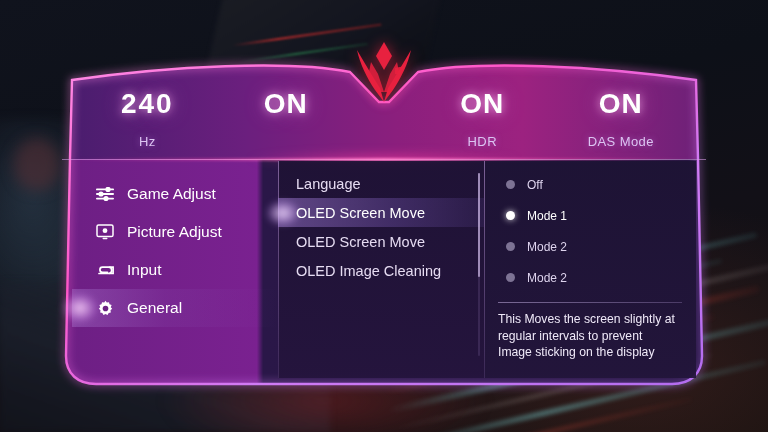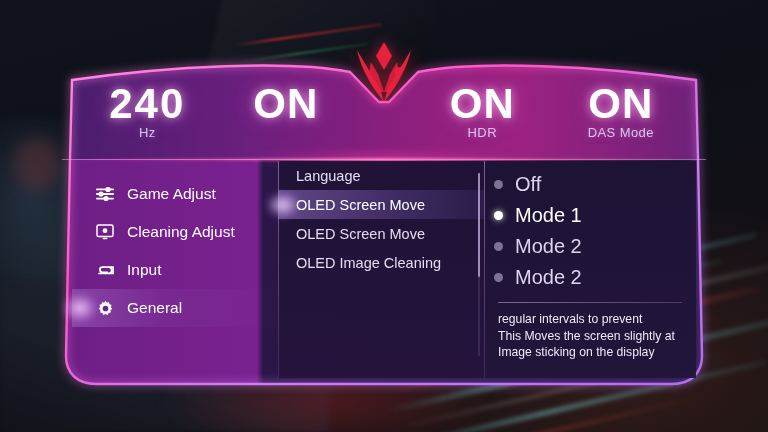--- a/index.html
+++ b/index.html
@@ -110,30 +110,30 @@
     height:78px;
     display:flex;
     align-items:flex-start;
   }
   .stat{
     flex:1;
     text-align:center;
     padding-top:6px;
   }
   .stat-value{
-    font-size:42px;
+    font-size:28px;
     line-height:36px;
     font-weight:700;
     color:#ffffff;
     letter-spacing:1px;
     text-shadow:0 0 10px rgba(255,190,245,.75), 0 0 22px rgba(230,110,215,.45);
   }
   .stat-value.num{ letter-spacing:2px; }
   .stat-label{
-    margin-top:3px;
+    margin-top:12px;
     font-size:13px;
     color:#dcc4f2;
     letter-spacing:.4px;
     text-shadow:0 0 6px rgba(200,140,240,.5);
   }
   .notch-gap{ width:58px; flex:0 0 58px; }
 
   
   .header-glow{
     position:absolute;
@@ -167,21 +167,21 @@
     left:22px; right:22px; top:99px; bottom:14px;
     display:flex;
   }
   .col-side{
     width:206px;
     padding-top:14px;
     position:relative;
   }
   .col-mid{
     width:206px;
-    padding-top:0;
+    padding-top:8px;
     position:relative;
     background:linear-gradient(180deg, rgba(30,18,52,.92) 0%, rgba(36,20,60,.92) 100%);
   }
   .col-right{
     flex:1;
     padding-top:8px;
     position:relative;
     background:linear-gradient(180deg, rgba(29,19,52,.94) 0%, rgba(34,21,58,.94) 100%);
   }
   .vdiv{
@@ -247,23 +247,23 @@
     border-radius:50%;
     background:radial-gradient(ellipse at 50% 50%, rgba(240,215,255,.9), rgba(200,150,240,.30) 55%, rgba(180,120,225,0) 75%);
     filter:blur(3px);
   }
   .mid-row .lbl{ position:relative; z-index:2; }
 
   
   .opt-row{
     height:31px;
     display:flex; align-items:center;
-    padding-left:10px;
+    padding-left:22px;
     color:#ded4ee;
-    font-size:20px;
+    font-size:12px;
   }
   .opt-row.active{ color:#ffffff; }
   .radio{
     width:9px; height:9px; border-radius:50%;
     background:#7d7394;
     margin-right:12px;
     flex:0 0 9px;
   }
   .opt-row.active .radio{
     background:#ffffff;
@@ -445,21 +445,21 @@
           </div>
 
           <div class="side-row">
             <span class="ico">
               <svg width="18" height="16" viewBox="0 0 18 16" fill="none">
                 <rect x="1" y="1" width="16" height="11.5" rx="1.6" stroke="#ffffff" stroke-width="1.5"></rect>
                 <circle cx="9" cy="6.7" r="2.4" fill="#ffffff"></circle>
                 <rect x="6.5" y="13.8" width="5" height="1.5" rx=".7" fill="#ffffff"></rect>
               </svg>
             </span>
-            <span class="lbl">Cleaning Adjust</span>
+            <span class="lbl">Picture Adjust</span>
           </div>
 
 
           <div class="side-row">
             <span class="ico">
               <svg width="19" height="14" viewBox="0 0 19 14" fill="none" stroke="#ffffff" stroke-width="1.7" stroke-linecap="round">
                 <path d="M3 10.5 h9.5 a3.2 3.2 0 0 0 0-6.4 h-6 a2.6 2.6 0 0 0 0 5.2 h5"></path>
                 <path d="M13.5 4.1 h3.6 v6.4 h-3.6"></path>
               </svg>
             </span>
@@ -513,22 +513,22 @@
             <span class="lbl">Mode 2</span>
           </div>
           <div class="opt-row">
             <span class="radio"></span>
             <span class="lbl">Mode 2</span>
           </div>
 
           <div class="opt-sep"></div>
 
           <div class="opt-desc">
+            <div>This Moves the screen slightly at</div>
             <div>regular intervals to prevent</div>
-            <div>This Moves the screen slightly at</div>
             <div>Image sticking on the display</div>
           </div>
         </div>
 
       </div>
     </div>
   </div>
 </div>
 
 </body></html>

